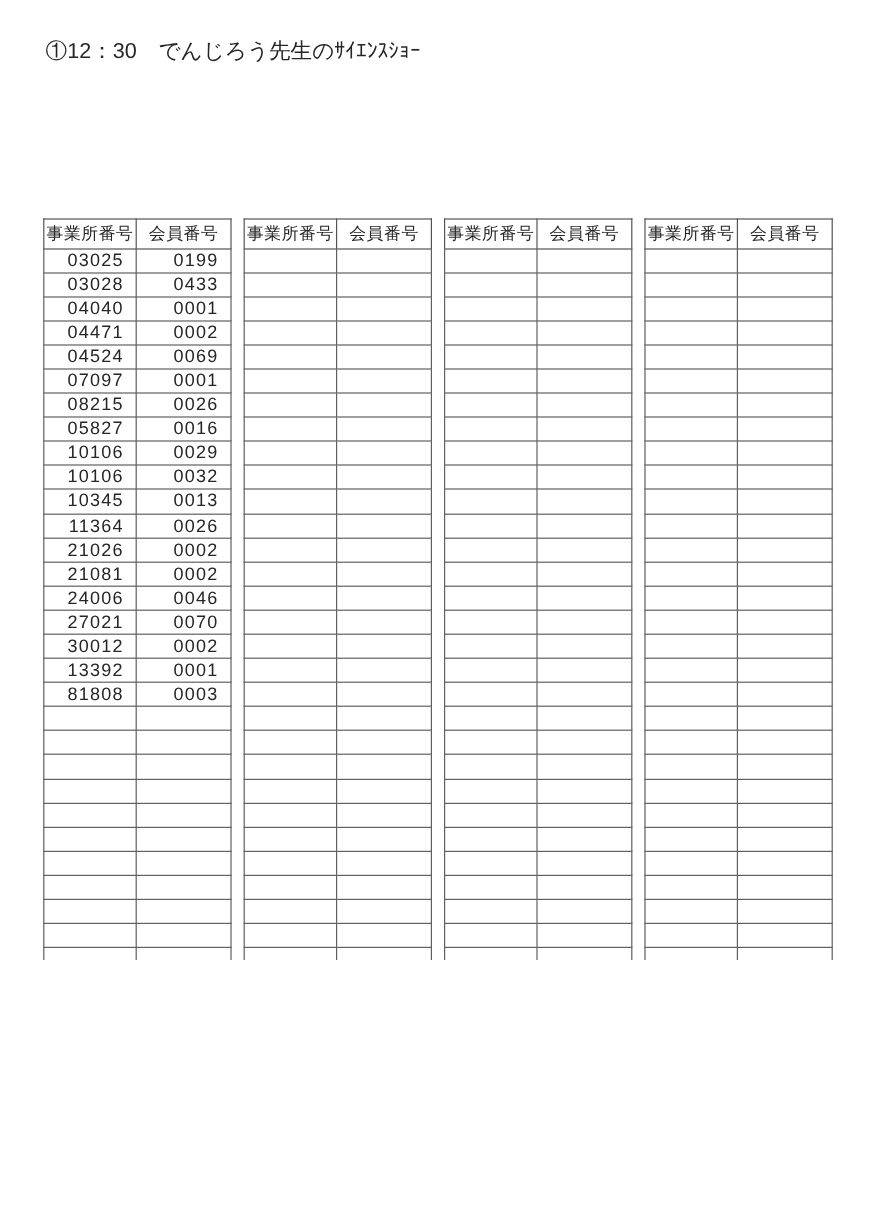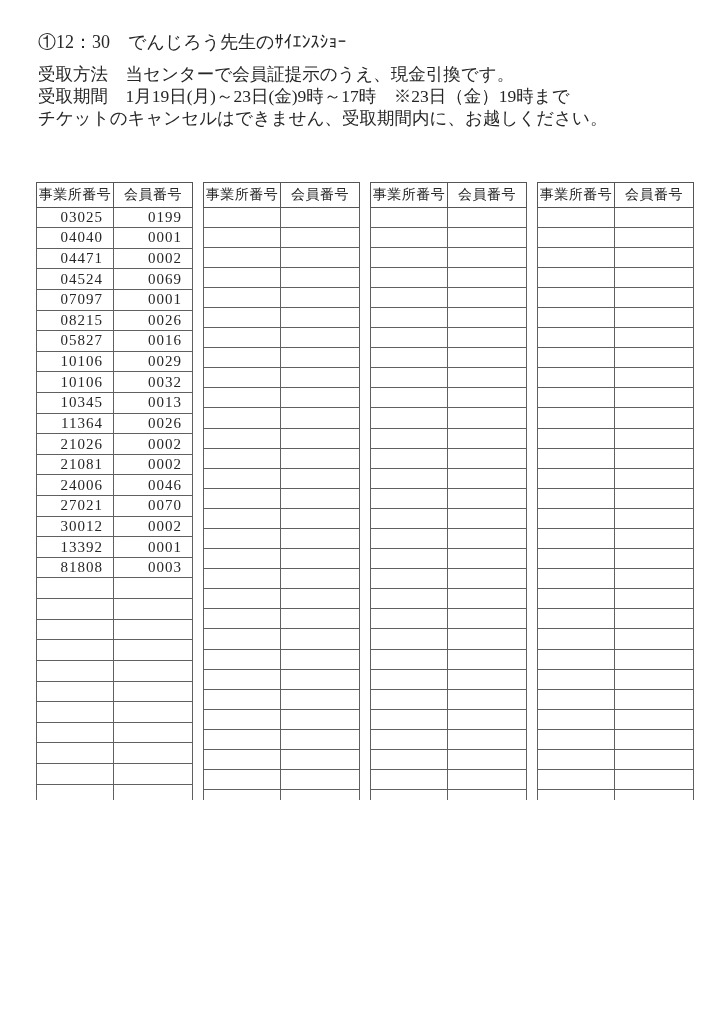--- a/index.html
+++ b/index.html
@@ -3,21 +3,21 @@
 <meta charset="utf-8">
 <style>
   * { margin: 0; padding: 0; box-sizing: border-box; }
   html, body { background: #ffffff; }
   .page {
     position: relative;
     width: 724px;
     height: 800px;
     background: #ffffff;
     color: #262626;
-    font-family: Liberation Serif, serif;
+    font-family: Liberation Sans, sans-serif;
     overflow: hidden;
   }
   .title {
     position: absolute;
     left: 38px;
     top: 30px;
     font-size: 18px;
     white-space: pre;
   }
   .body-text {
@@ -64,38 +64,37 @@
     border: 1px solid #606060;
     overflow: hidden;
   }
 </style>
 </head>
 <body>
 
 <div class="page">
   <div class="title">①12：30　でんじろう先生のｻｲｴﾝｽｼｮｰ</div>
 
-  <div class="body-text">
-    <div>受取方法　当センターで会員証提示のうえ、現金引換です。</div>
-    <div>受取期間　1月19日(月)～23日(金)9時～17時　※23日（金）19時まで</div>
-    <div>チケットのキャンセルはできません、受取期間内に、お越しください。</div>
-  </div>
 
   <div class="tables">
     <table class="roster">
         <thead>
           <tr>
             <th>事業所番号</th>
             <th>会員番号</th>
           </tr>
         </thead>
         <tbody>
           <tr>
             <td>03025</td>
             <td>0199</td>
+          </tr>
+          <tr>
+            <td>03028</td>
+            <td>0433</td>
           </tr>
           <tr>
             <td>04040</td>
             <td>0001</td>
           </tr>
           <tr>
             <td>04471</td>
             <td>0002</td>
           </tr>
           <tr>

